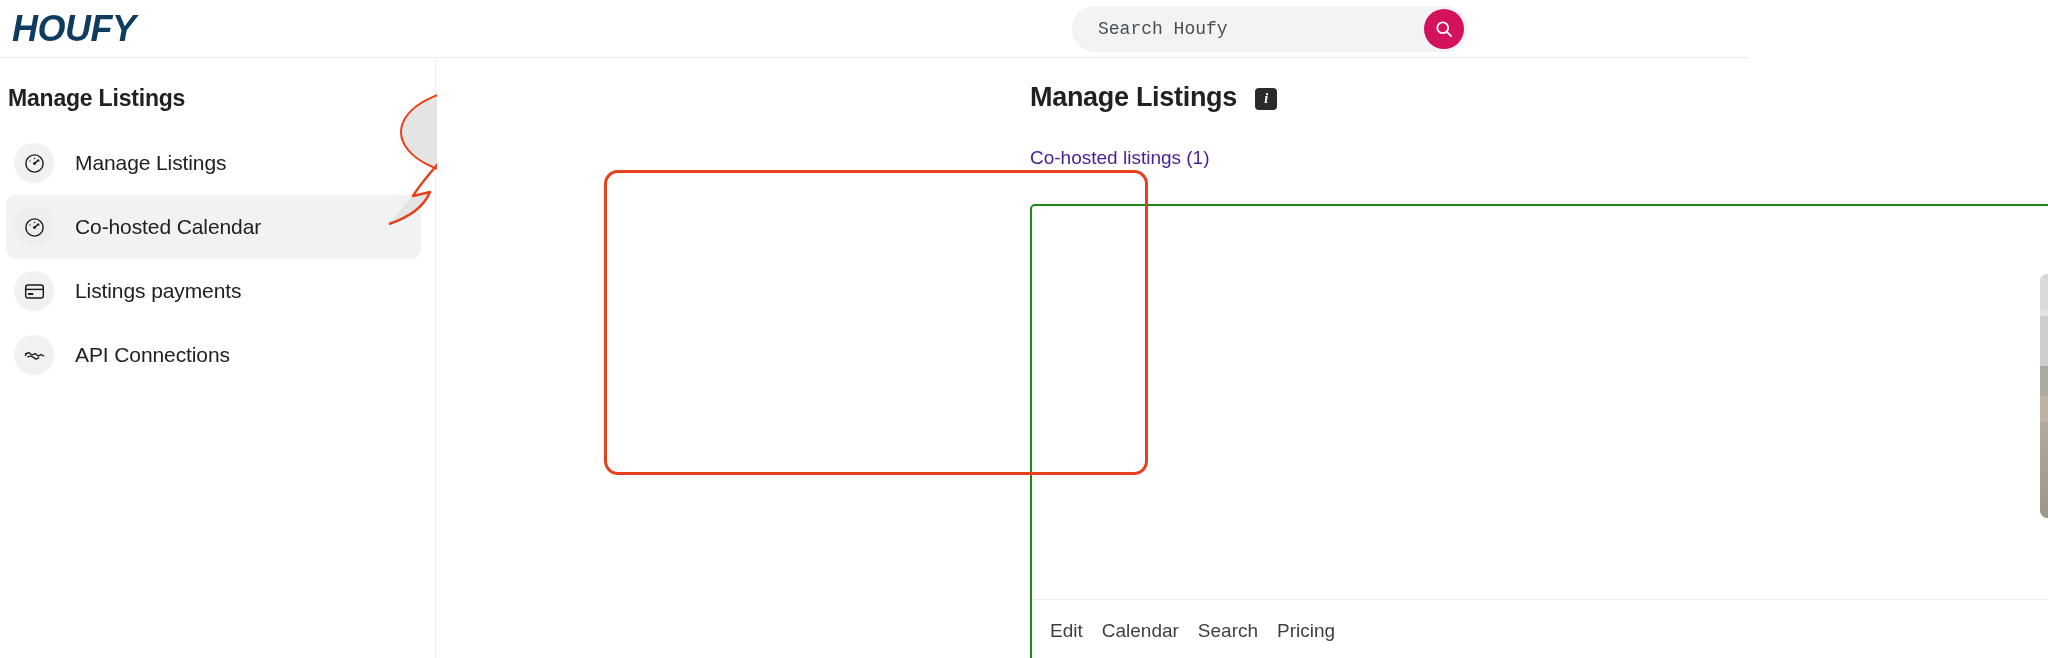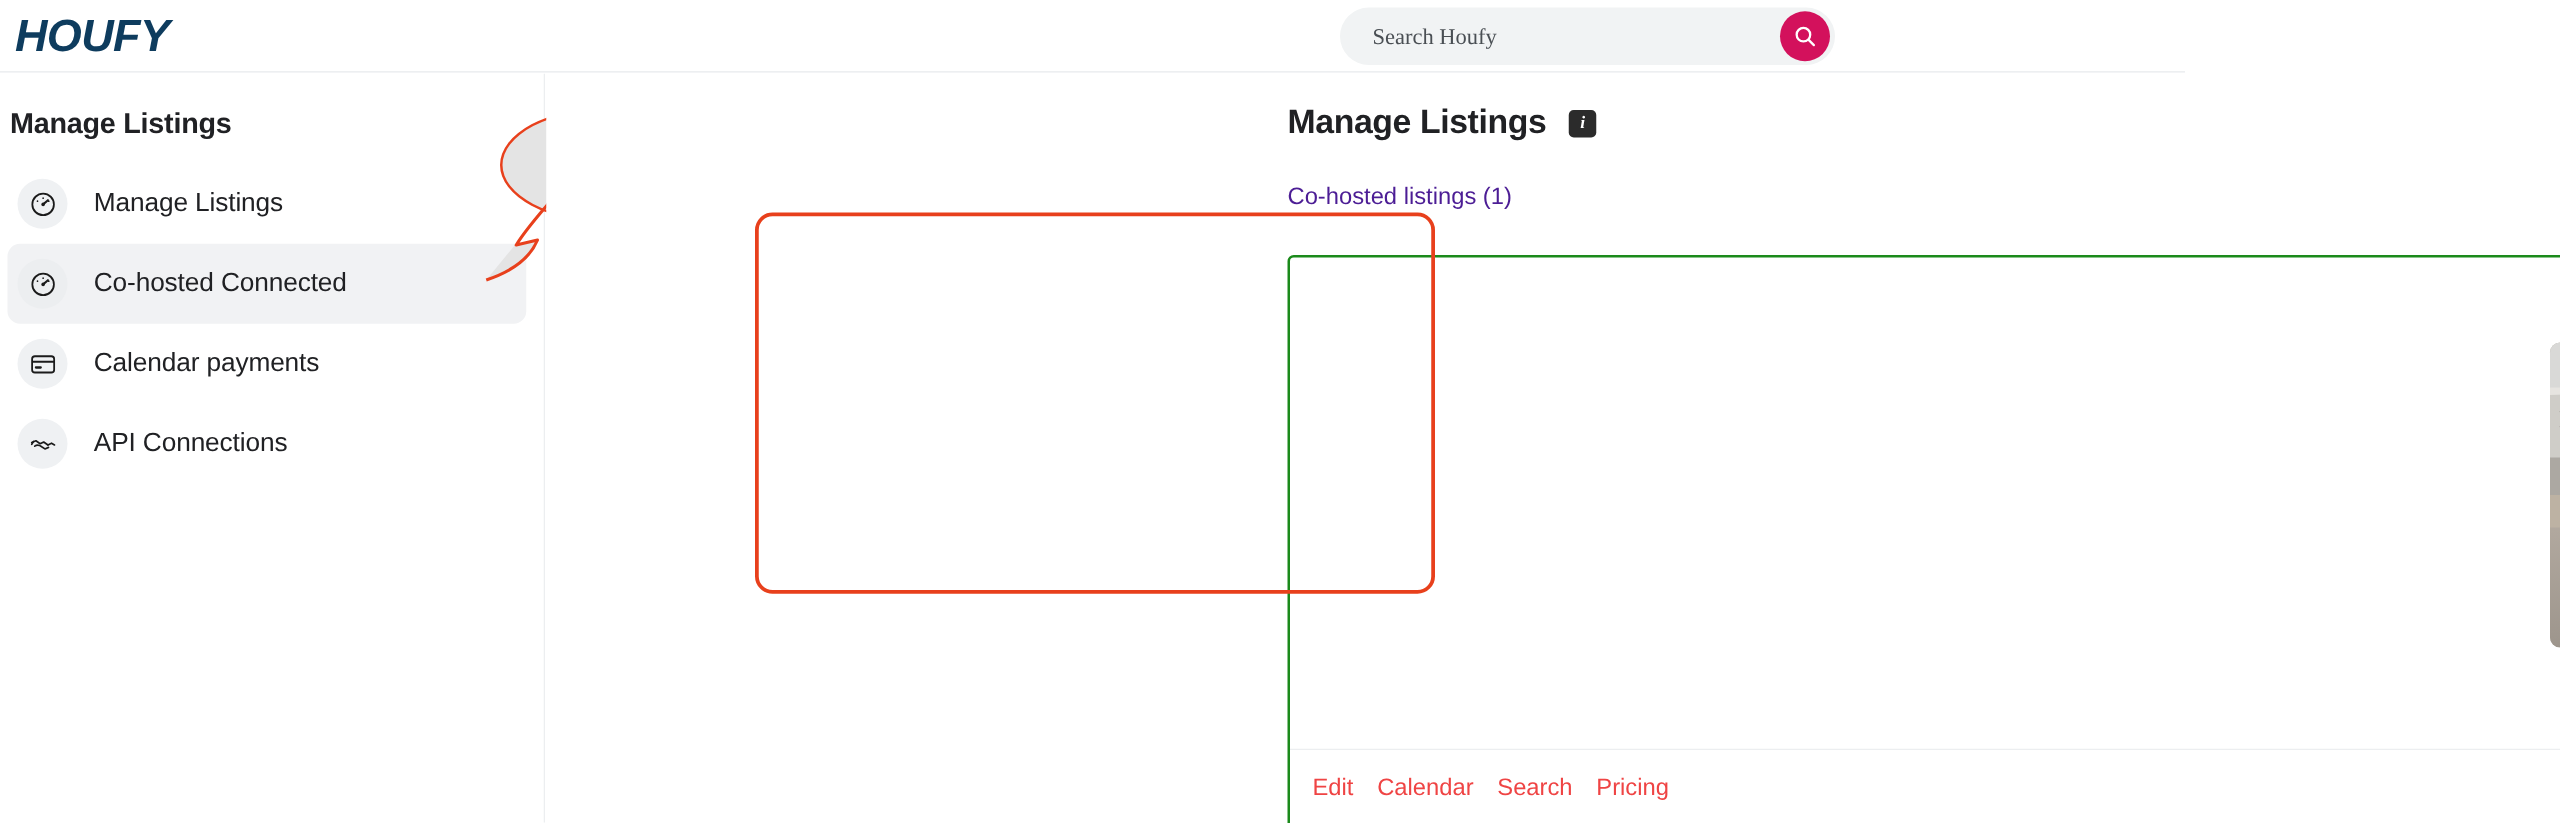--- a/index.html
+++ b/index.html
@@ -40,21 +40,21 @@
     align-items: center;
   }
   .search-input {
     flex: 1;
     border: none;
     outline: none;
     background: transparent;
     font-size: 18px;
     color: #3c4043;
     padding: 0 18px 0 26px;
-    font-family: Liberation Serif, serif;
+    font-family: Liberation Mono, monospace;
   }
   .search-input::placeholder { color: #4a4f54; }
   .search-btn {
     width: 40px; height: 40px;
     margin-right: 4px;
     border: none;
     border-radius: 50%;
     background: #d3115c;
     display: flex;
     align-items: center;
@@ -211,21 +211,21 @@
   }
   .card-actions {
     position: absolute;
     left: 18px; top: 414px;
     display: flex;
     align-items: center;
     gap: 19px;
   }
   .card-actions a {
     font-size: 19px;
-    color: #ef4444;
+    color: #404040;
     text-decoration: none;
     cursor: pointer;
     text-align: right;
   }
 
   
   .annot-rect {
     position: absolute;
     left: 604px; top: 170px;
     width: 544px; height: 305px;
@@ -276,35 +276,35 @@
       <span class="navicon">
         <svg width="23" height="23" viewBox="0 0 24 24" fill="none" stroke="#1b1b1b" stroke-width="1.5">
           <circle cx="12" cy="12" r="9"></circle>
           <path d="M12 12 L16 8.5" stroke-linecap="round" stroke-width="1.7"></path>
           <circle cx="12" cy="12" r="1.5" fill="#1b1b1b" stroke="none"></circle>
           <circle cx="7.3" cy="9.3" r="0.7" fill="#1b1b1b" stroke="none"></circle>
           <circle cx="12" cy="6.8" r="0.7" fill="#1b1b1b" stroke="none"></circle>
           <circle cx="16.7" cy="9.3" r="0.7" fill="#1b1b1b" stroke="none"></circle>
         </svg>
       </span>
-      <span class="navlabel">Co-hosted Connected</span>
+      <span class="navlabel">Co-hosted Calendar</span>
     </div>
 
 
 
 
     <div class="navitem">
       <span class="navicon">
         <svg width="23" height="23" viewBox="0 0 24 24" fill="none" stroke="#1b1b1b" stroke-width="1.5">
           <rect x="2.8" y="5.2" width="18.4" height="13.6" rx="2.4"></rect>
           <line x1="2.8" y1="9.8" x2="21.2" y2="9.8"></line>
           <line x1="6" y1="14.6" x2="10" y2="14.6" stroke-linecap="round" stroke-width="1.9"></line>
         </svg>
       </span>
-      <span class="navlabel">Calendar payments</span>
+      <span class="navlabel">Listings payments</span>
     </div>
 
     <div class="navitem">
       <span class="navicon">
         <svg width="23" height="23" viewBox="0 0 24 24" fill="none" stroke="#1b1b1b" stroke-width="1.4" stroke-linecap="round" stroke-linejoin="round">
           <path d="M2.5 10.5 L6 9 L9.5 11.5 L12.5 10 L16 12.5"></path>
           <path d="M5 13.5 C7 12 9 12.6 10.8 14 L13.5 15.8 L16.5 14.5"></path>
           <path d="M16 12.5 L19 11 L21.5 12.5"></path>
           <path d="M4 9.5 L2.5 12"></path>
         </svg>

